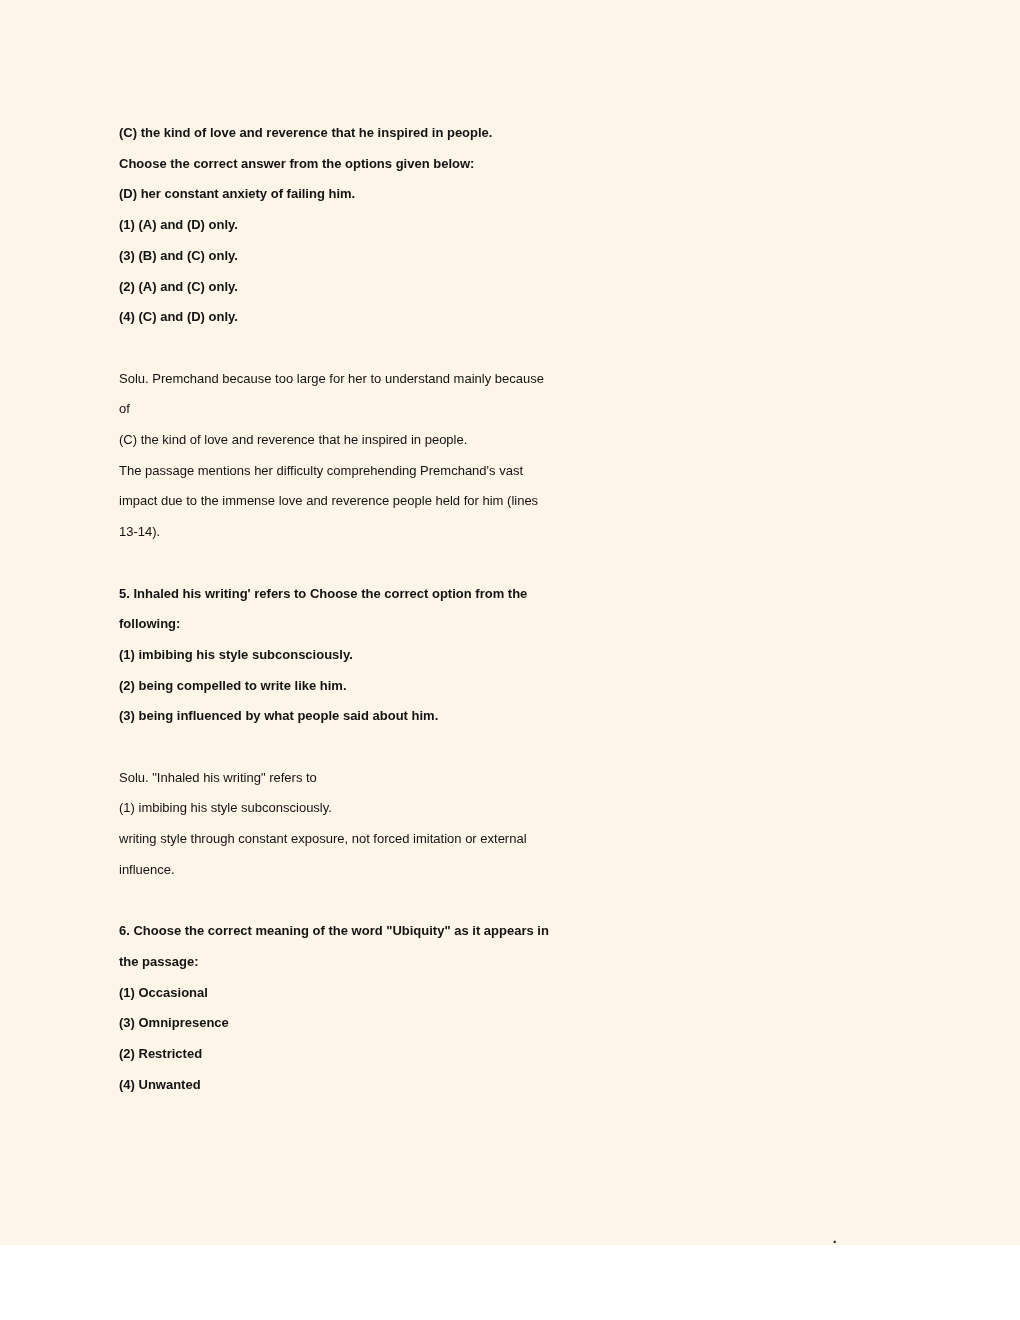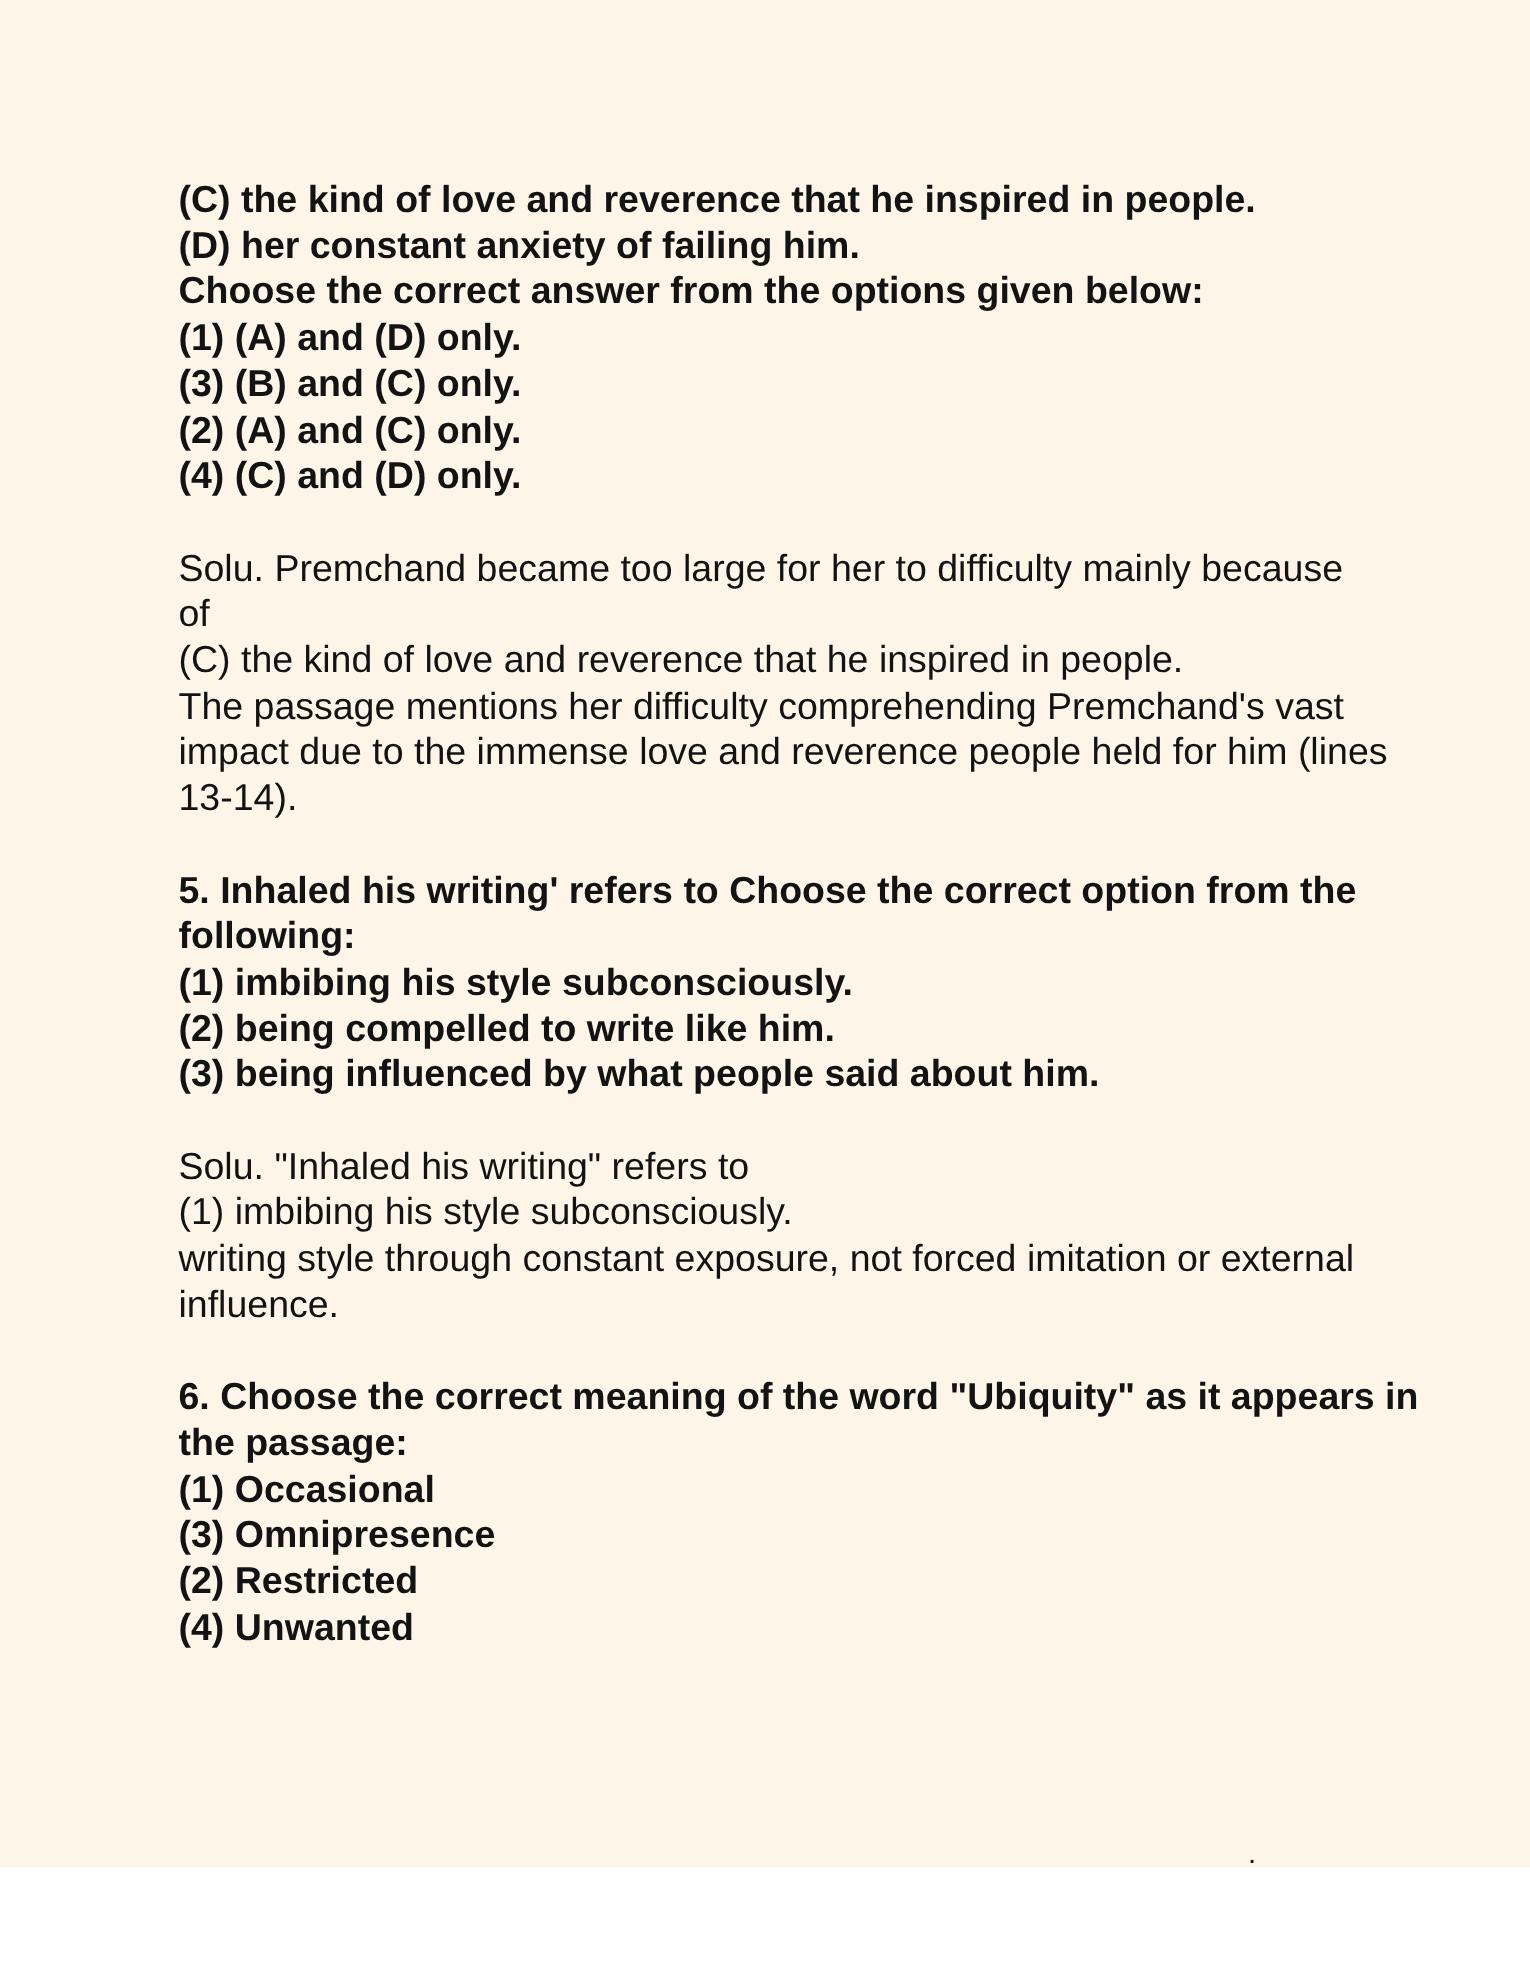--- a/index.html
+++ b/index.html
@@ -23,21 +23,21 @@
     position: absolute;
     top: 0;
     left: 0;
     width: 1020px;
     height: 1245px;
     background: #fdf5e7;
   }
   .content {
     box-sizing: border-box;
     padding: 118px 40px 0 119px;
-    font-size: 25px;
+    font-size: 13px;
     line-height: 30.7px;
     color: #131313;
   }
   .block {
     margin: 0 0 30.7px 0;
   }
   .block:last-child {
     margin-bottom: 2px;
   }
   .bold {
@@ -68,30 +68,30 @@
 </style>
 </head>
 <body>
 
 <div class="page">
   <div class="cream-area">
     <div class="content">
 
       <section class="block bold">
         <div class="line">(C) the kind of love and reverence that he inspired in people.</div>
+        <div class="line">Choose the correct answer from the options given below:</div>
         <div class="line">(D) her constant anxiety of failing him.</div>
-        <div class="line">Choose the correct answer from the options given below:</div>
         <div class="line">(1) (A) and (D) only.</div>
         <div class="line">(3) (B) and (C) only.</div>
         <div class="line">(2) (A) and (C) only.</div>
         <div class="line">(4) (C) and (D) only.</div>
       </section>
 
       <section class="block">
-        <div class="line"><span class="sol-label">Solu.</span><span> Premchand became too large for her to difficulty mainly because</span></div>
+        <div class="line"><span class="sol-label">Solu.</span><span> Premchand because too large for her to understand mainly because</span></div>
         <div class="line">of</div>
         <div class="line">(C) the kind of love and reverence that he inspired in people.</div>
         <div class="line">The passage mentions her difficulty comprehending Premchand's vast</div>
         <div class="line">impact due to the immense love and reverence people held for him (lines</div>
         <div class="line">13-14).</div>
       </section>
 
       <section class="block bold">
         <div class="line">5. Inhaled his writing' refers to Choose the correct option from the</div>
         <div class="line">following:</div>

